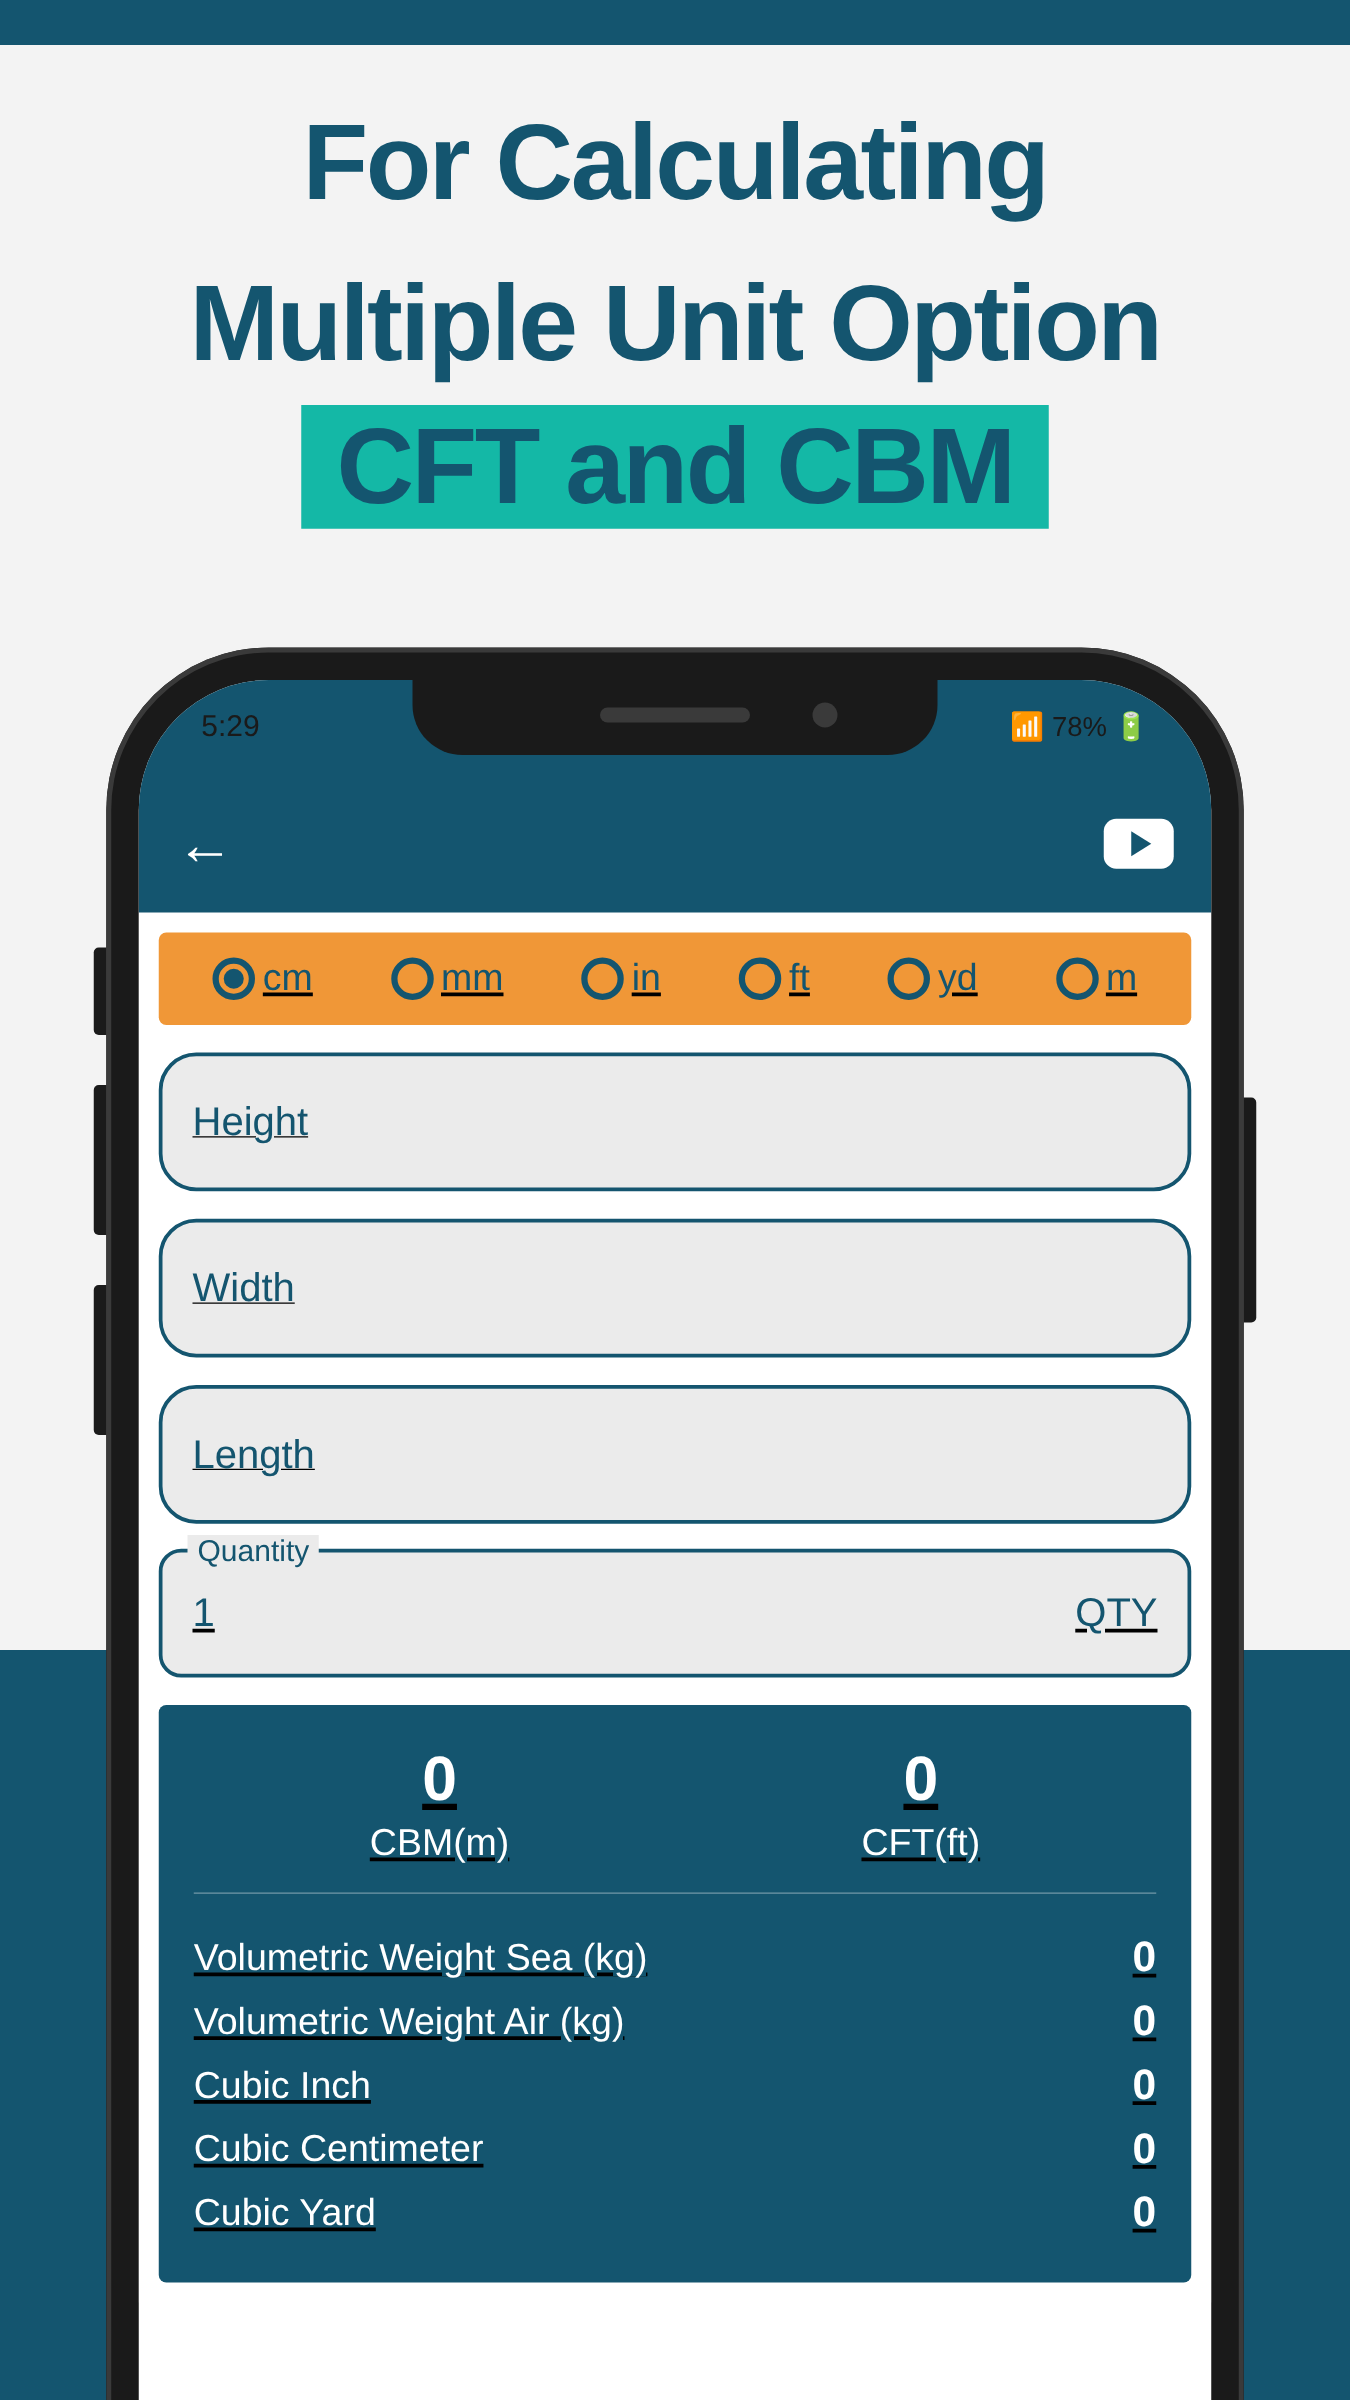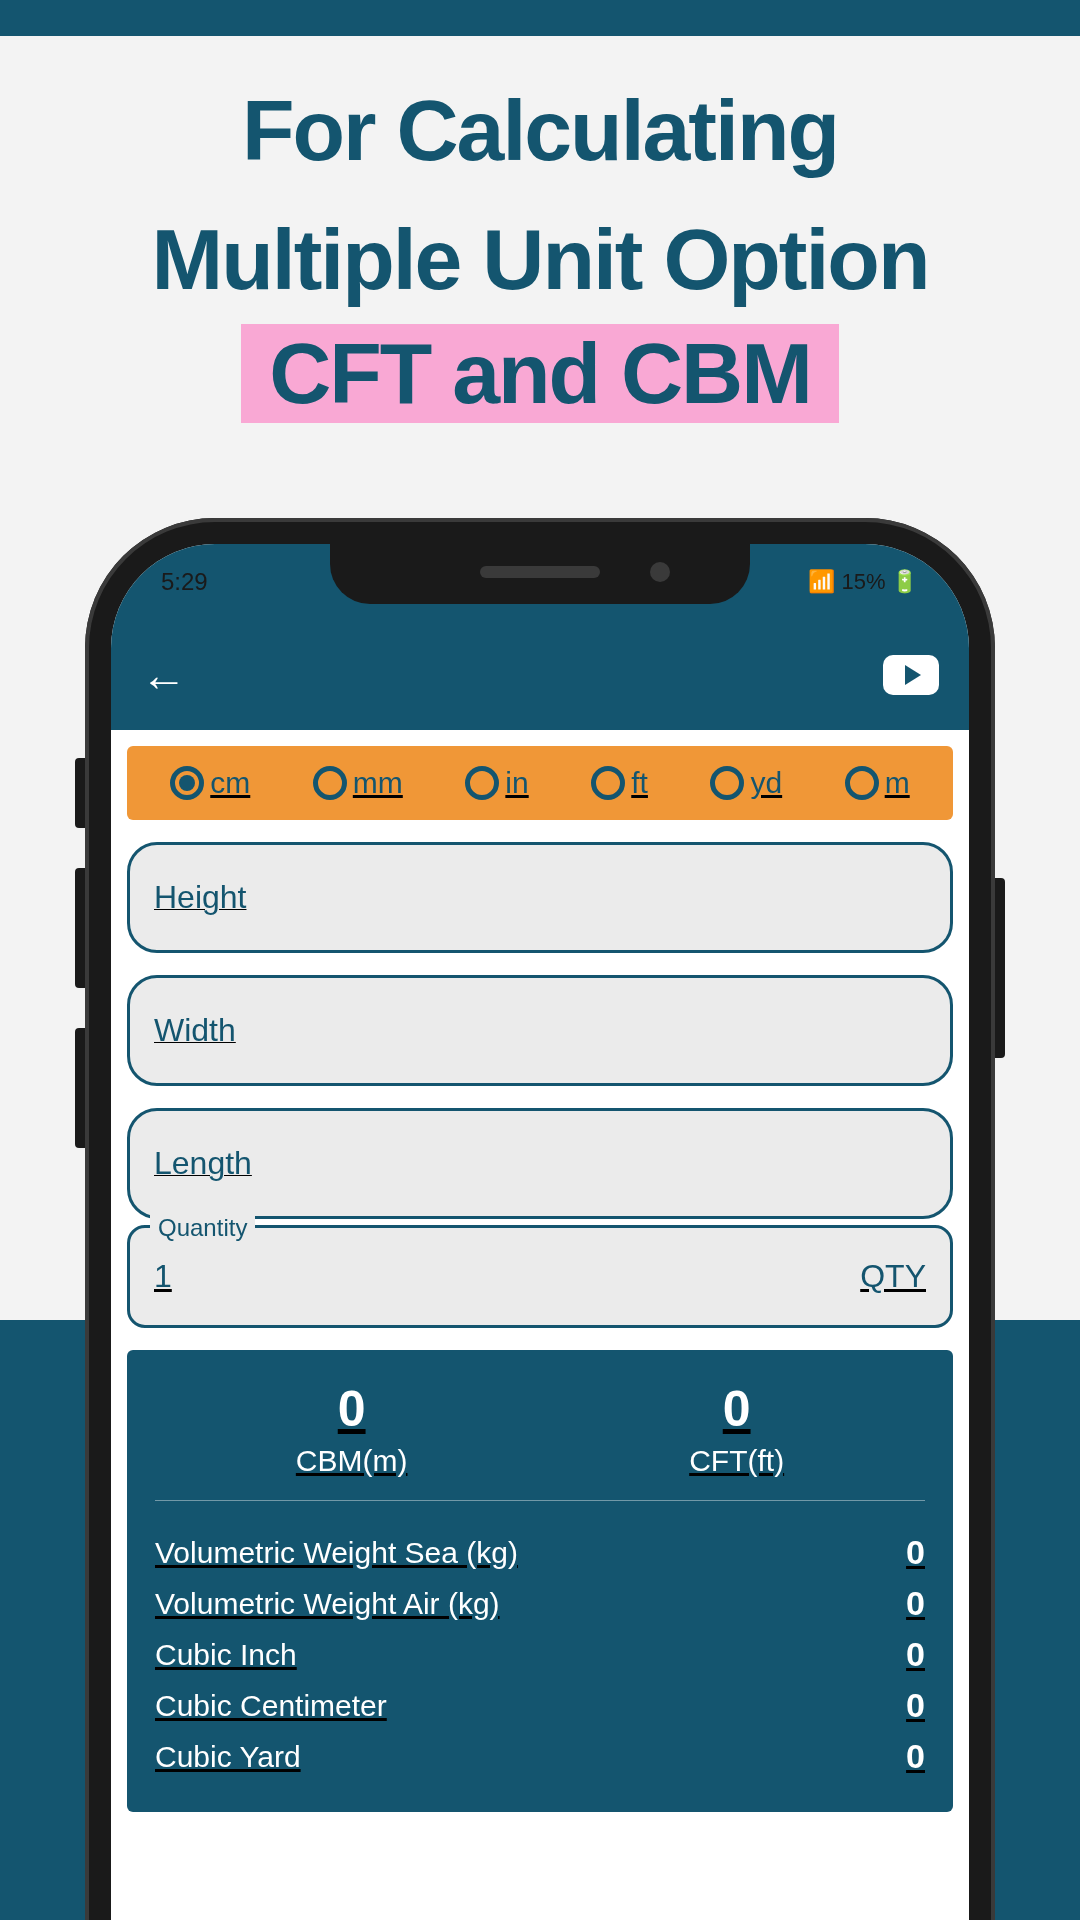--- a/index.html
+++ b/index.html
@@ -24,21 +24,21 @@
   font-size: 86px;
   font-weight: 700;
   color: #14556f;
   line-height: 1.5;
   letter-spacing: -2px;
   font-family: 'Arial Narrow', Arial, sans-serif;
   font-stretch: condensed;
 }
 .headline-highlight {
   display: inline-block;
-  background: #f9a8d4;
+  background: #14b8a6;
   color: #14556f;
   padding: 0 28px;
   font-size: 86px;
   font-weight: 700;
   line-height: 1.15;
   letter-spacing: -2px;
 }
 .bottom-bg {
   position: absolute;
   bottom: 0;
@@ -220,21 +220,21 @@
   border-radius: 30px;
   background: #ebebeb;
   padding: 34px 24px;
   position: relative;
 }
 .input-placeholder {
   color: #14556f;
   font-size: 32px;
 }
 .quantity-field {
-  margin-top: 6px;
+  margin-top: 20px;
   border: 3px solid #14556f;
   border-radius: 18px;
   background: #ebebeb;
   padding: 30px 24px;
   position: relative;
   display: flex;
   justify-content: space-between;
   align-items: center;
 }
 .quantity-label {
@@ -320,21 +320,21 @@
   <div class="phone-screen">
     <div class="notch">
       <div class="notch-speaker"></div>
       <div class="notch-camera"></div>
     </div>
 
     <div class="status-bar">
       <span class="status-time">5:29</span>
       <span class="status-right">
         <span>📶</span>
-        <span>15%</span>
+        <span>78%</span>
         <span>🔋</span>
       </span>
     </div>
 
     <div class="app-header">
       <span class="back-arrow">←</span>
       <span class="youtube-icon"></span>
     </div>
 
     <div class="app-body">

